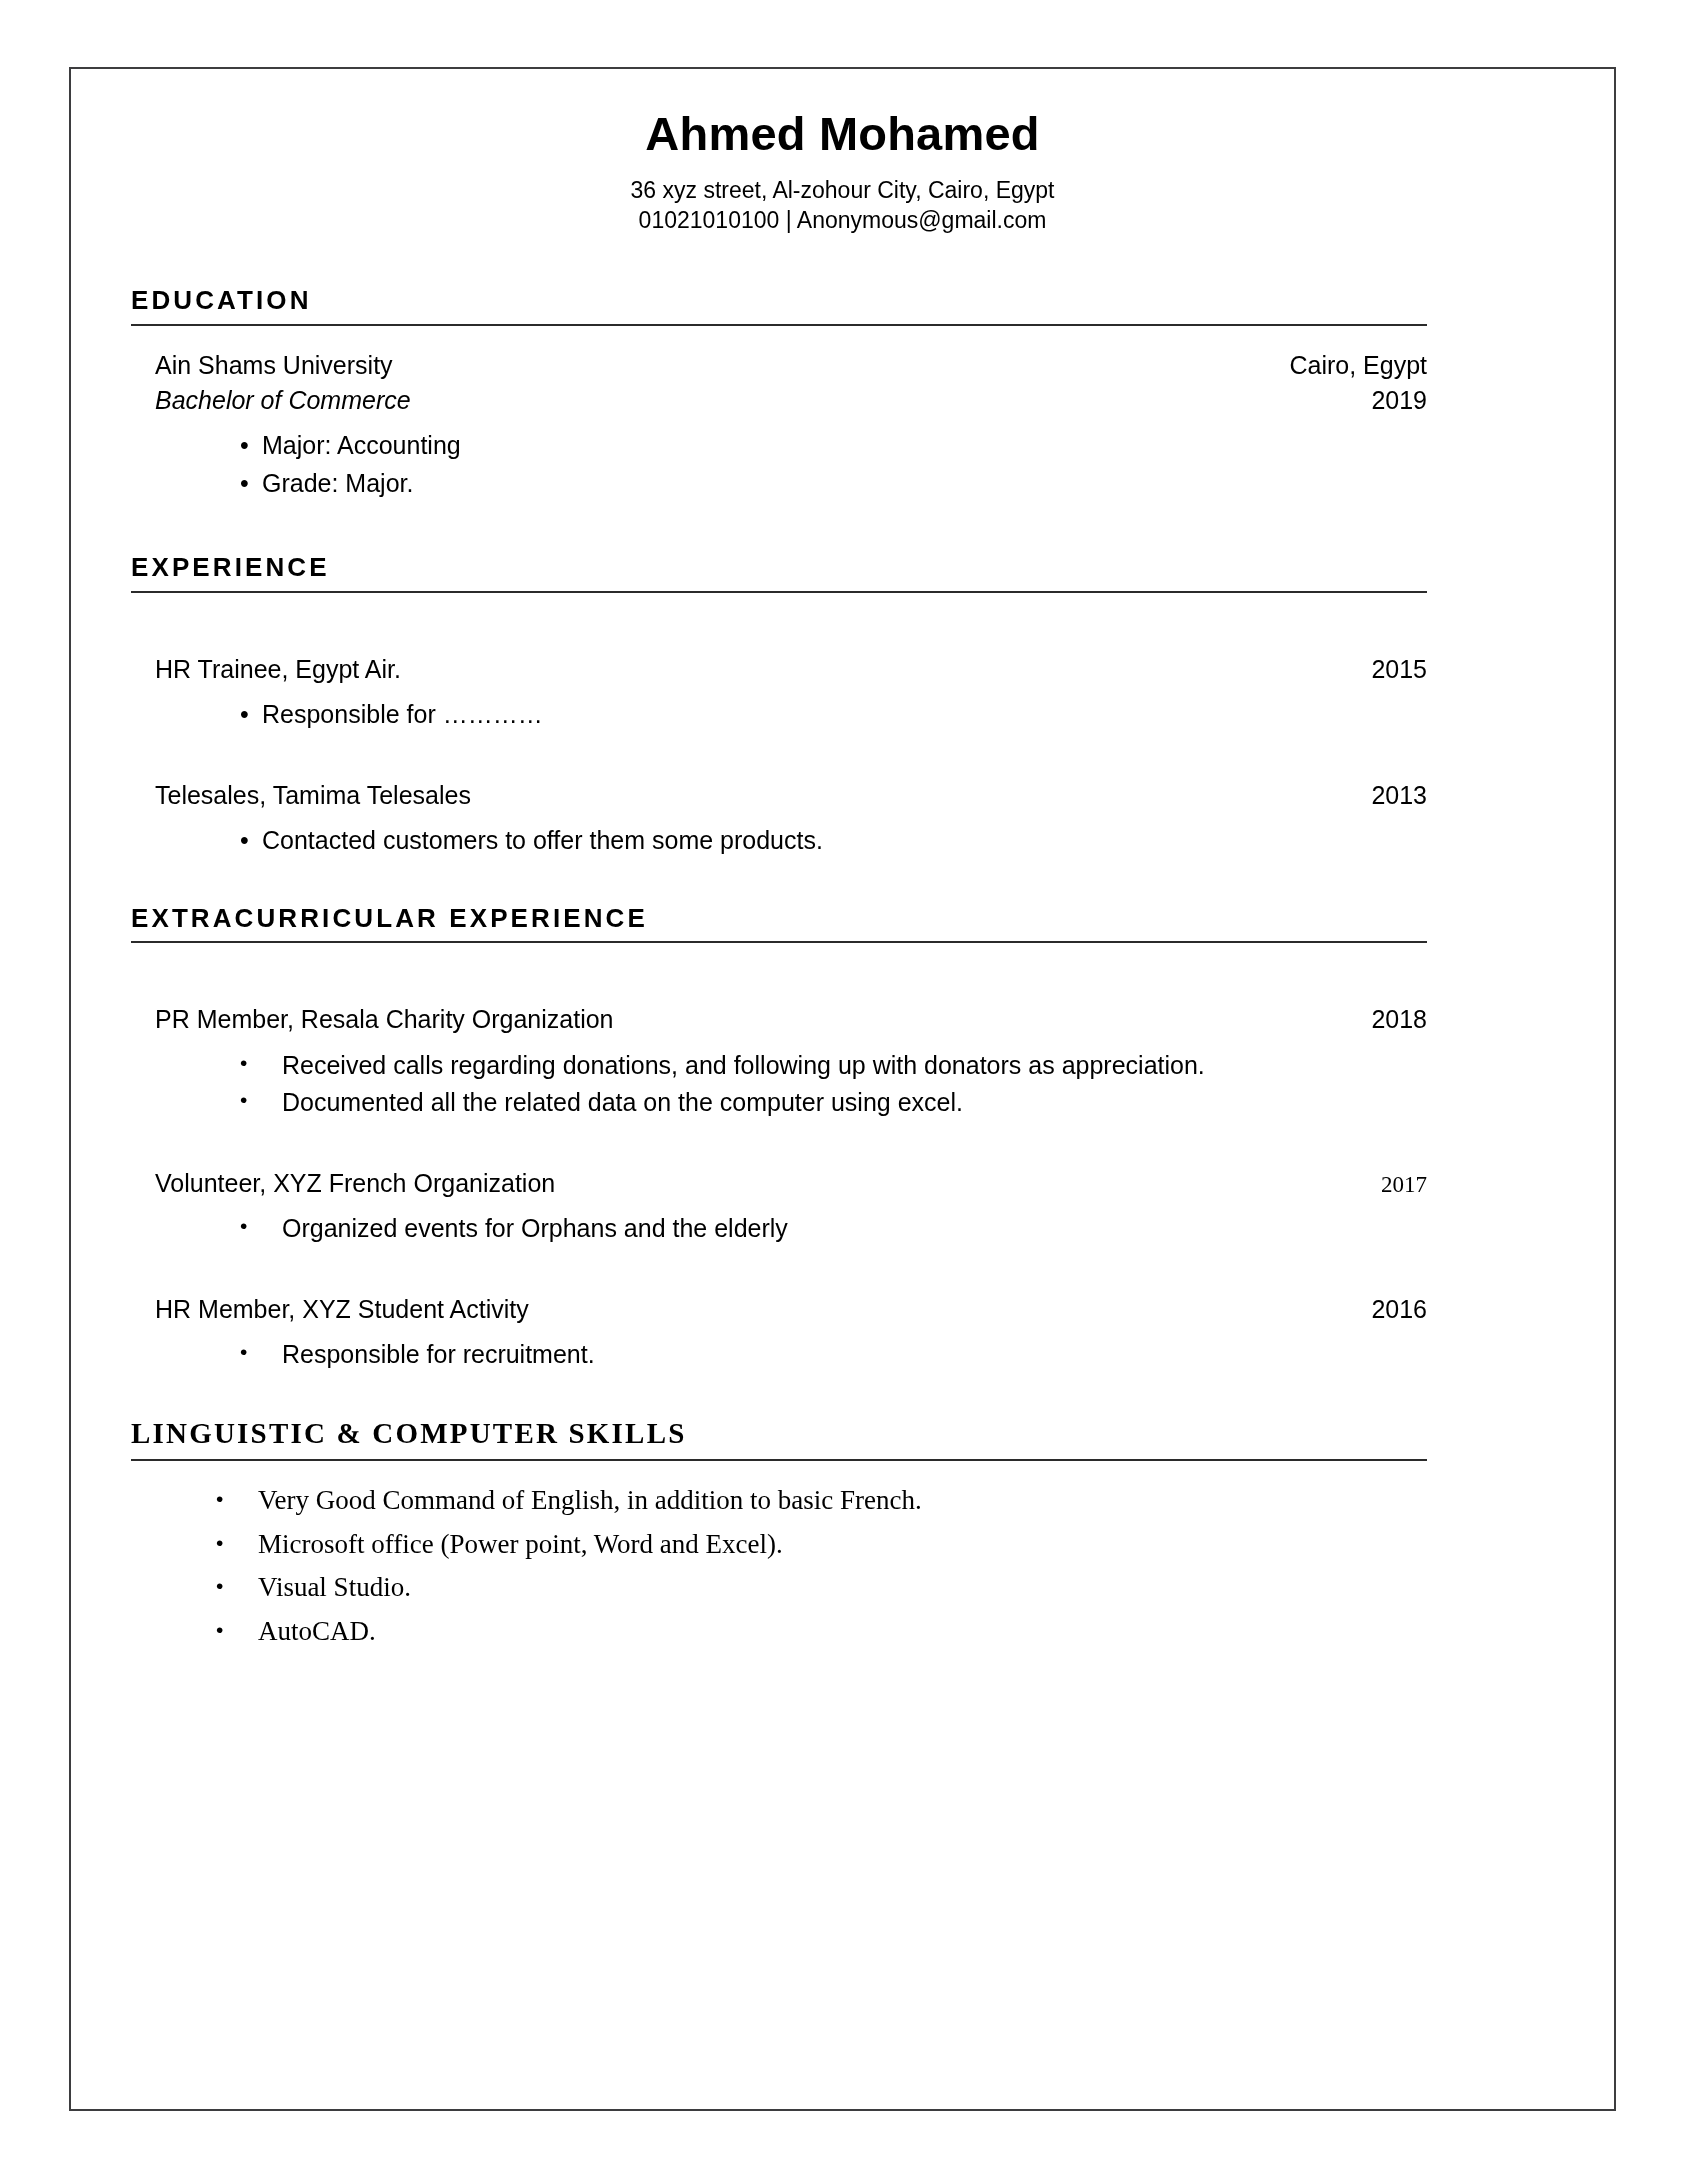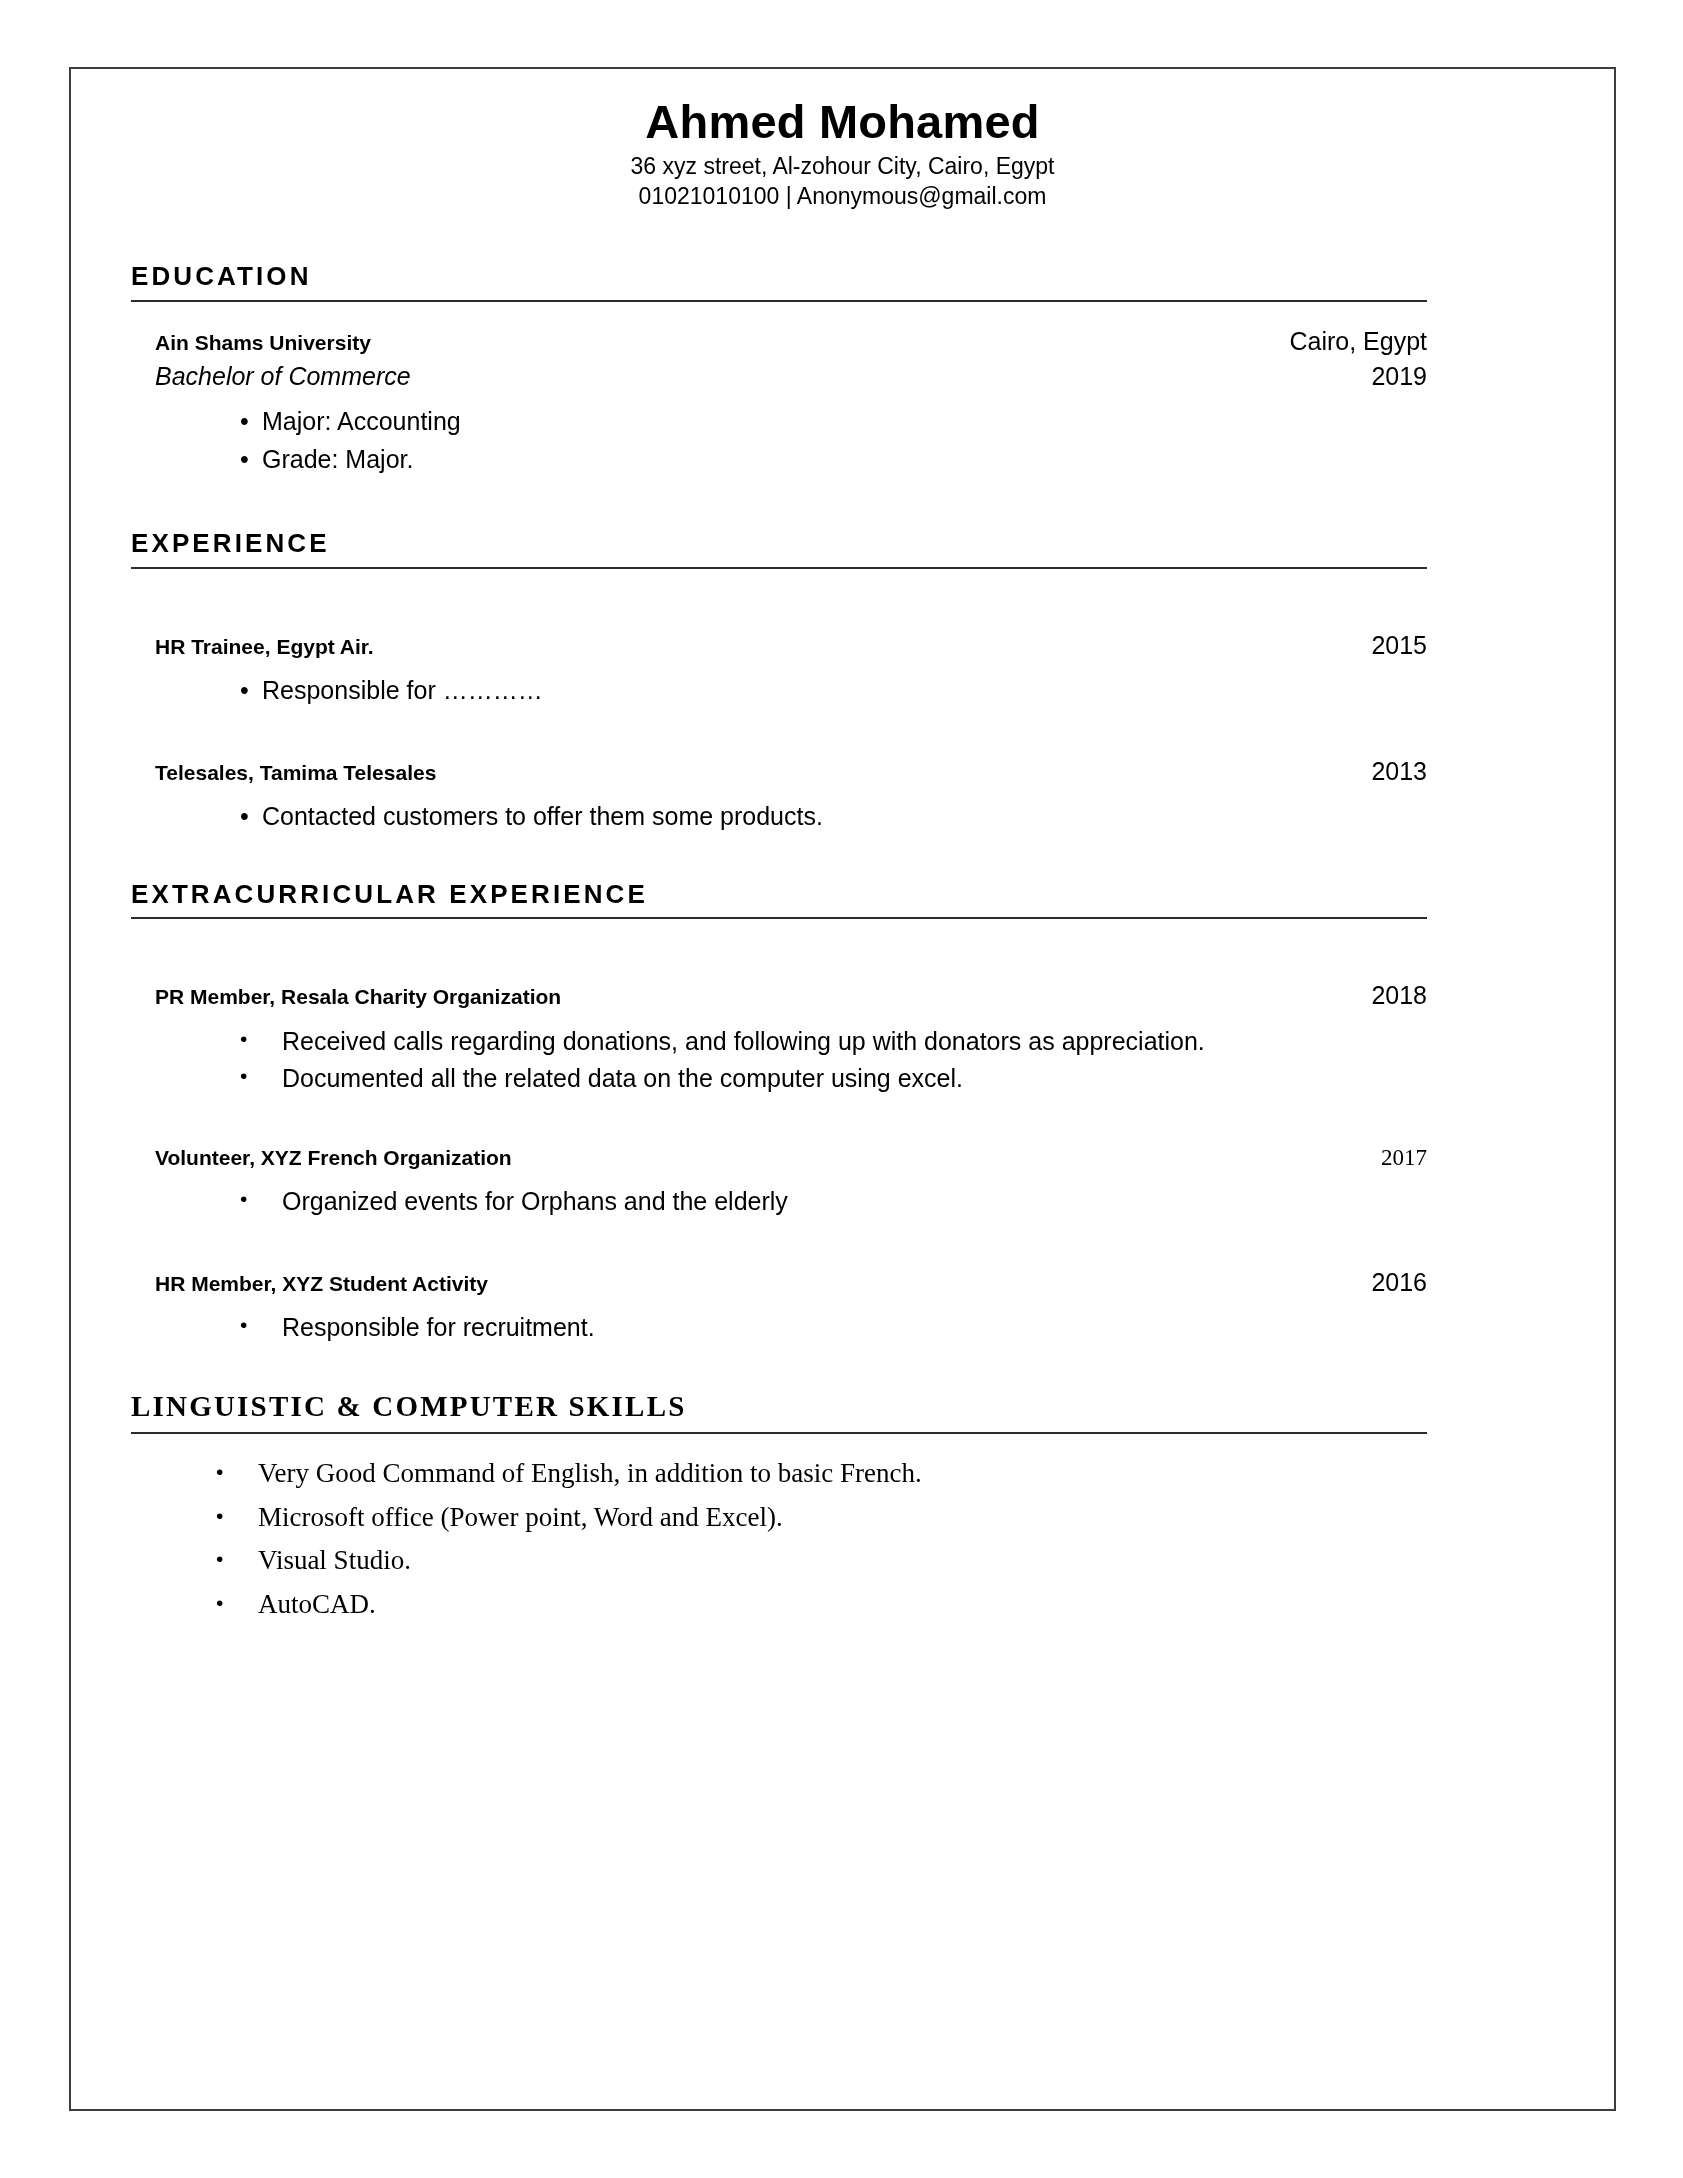--- a/index.html
+++ b/index.html
@@ -36,21 +36,21 @@
   
   .resume-header {
     text-align: center;
     padding-top: 28px;
   }
   .candidate-name {
     font-size: 47px;
     font-weight: bold;
     letter-spacing: 0.2px;
     line-height: 1.08;
-    margin: 0;
+    margin: 12px;
   }
   .contact-line {
     font-size: 23px;
     line-height: 1.32;
     margin: 0;
     padding-top: 3px;
   }
   .contact-line.second {
     padding-top: 0px;
   }
@@ -85,22 +85,22 @@
     position: relative;
     padding-left: 24px;
   }
   .entry-row {
     display: flex;
     align-items: baseline;
     justify-content: space-between;
     width: 1272px;
   }
   .entry-title {
-    font-size: 21px;
-    font-weight: bold;
+    font-size: 25px;
+    font-weight: normal;
     line-height: 1.38;
     white-space: nowrap;
   }
   .entry-sub {
     font-size: 25px;
     font-style: italic;
     line-height: 1.38;
     white-space: nowrap;
   }
   .entry-right {

